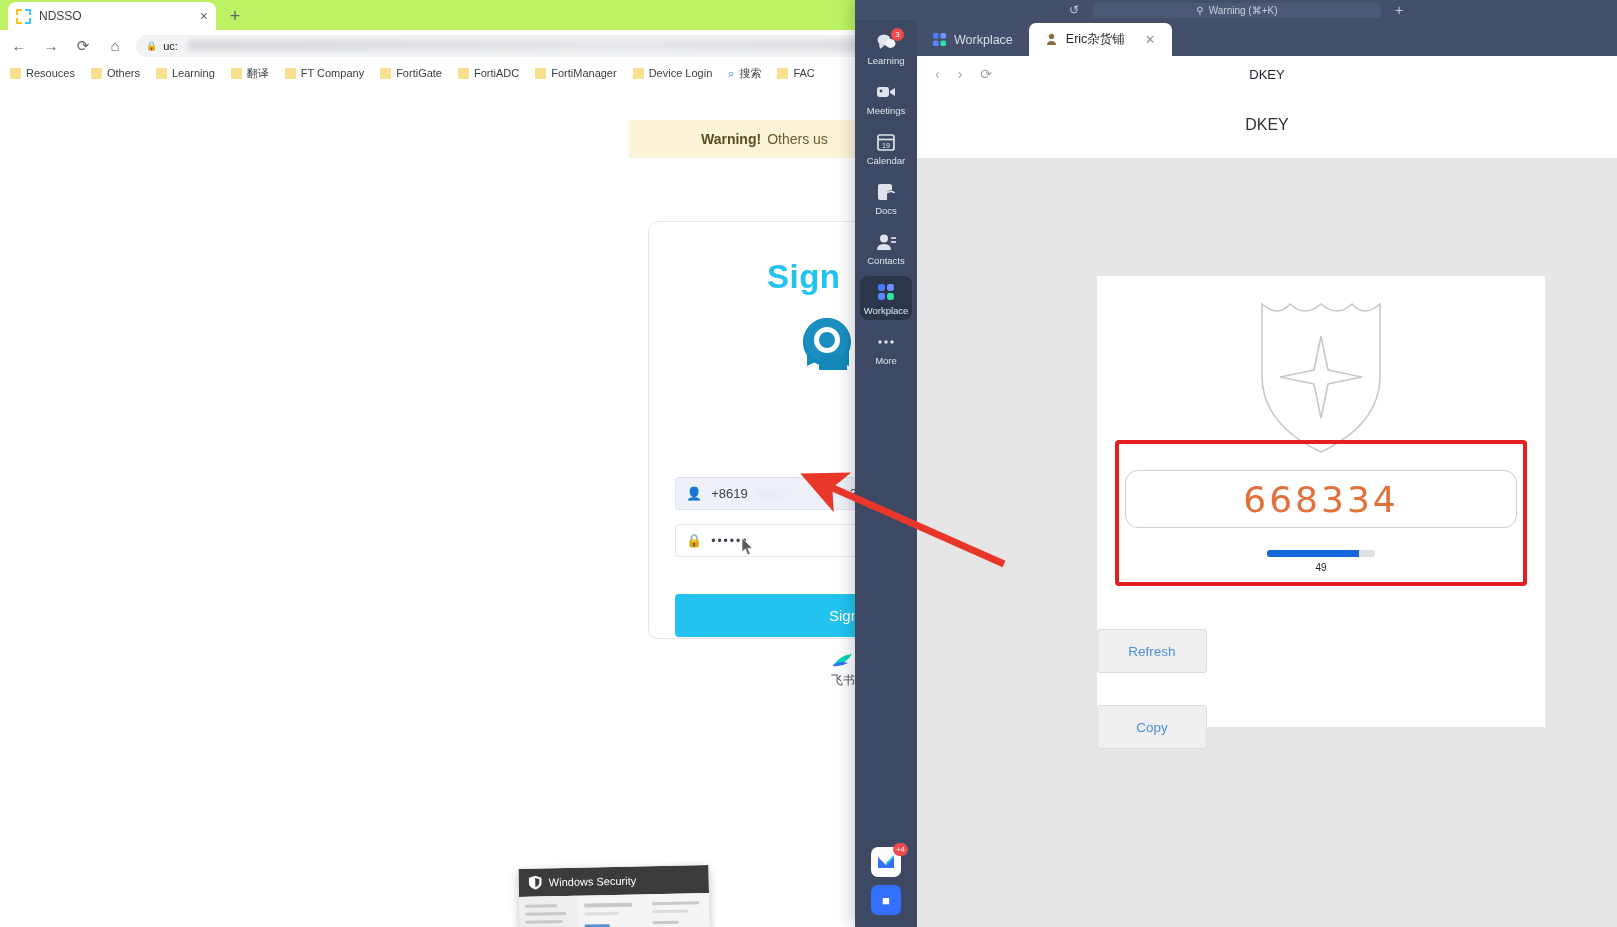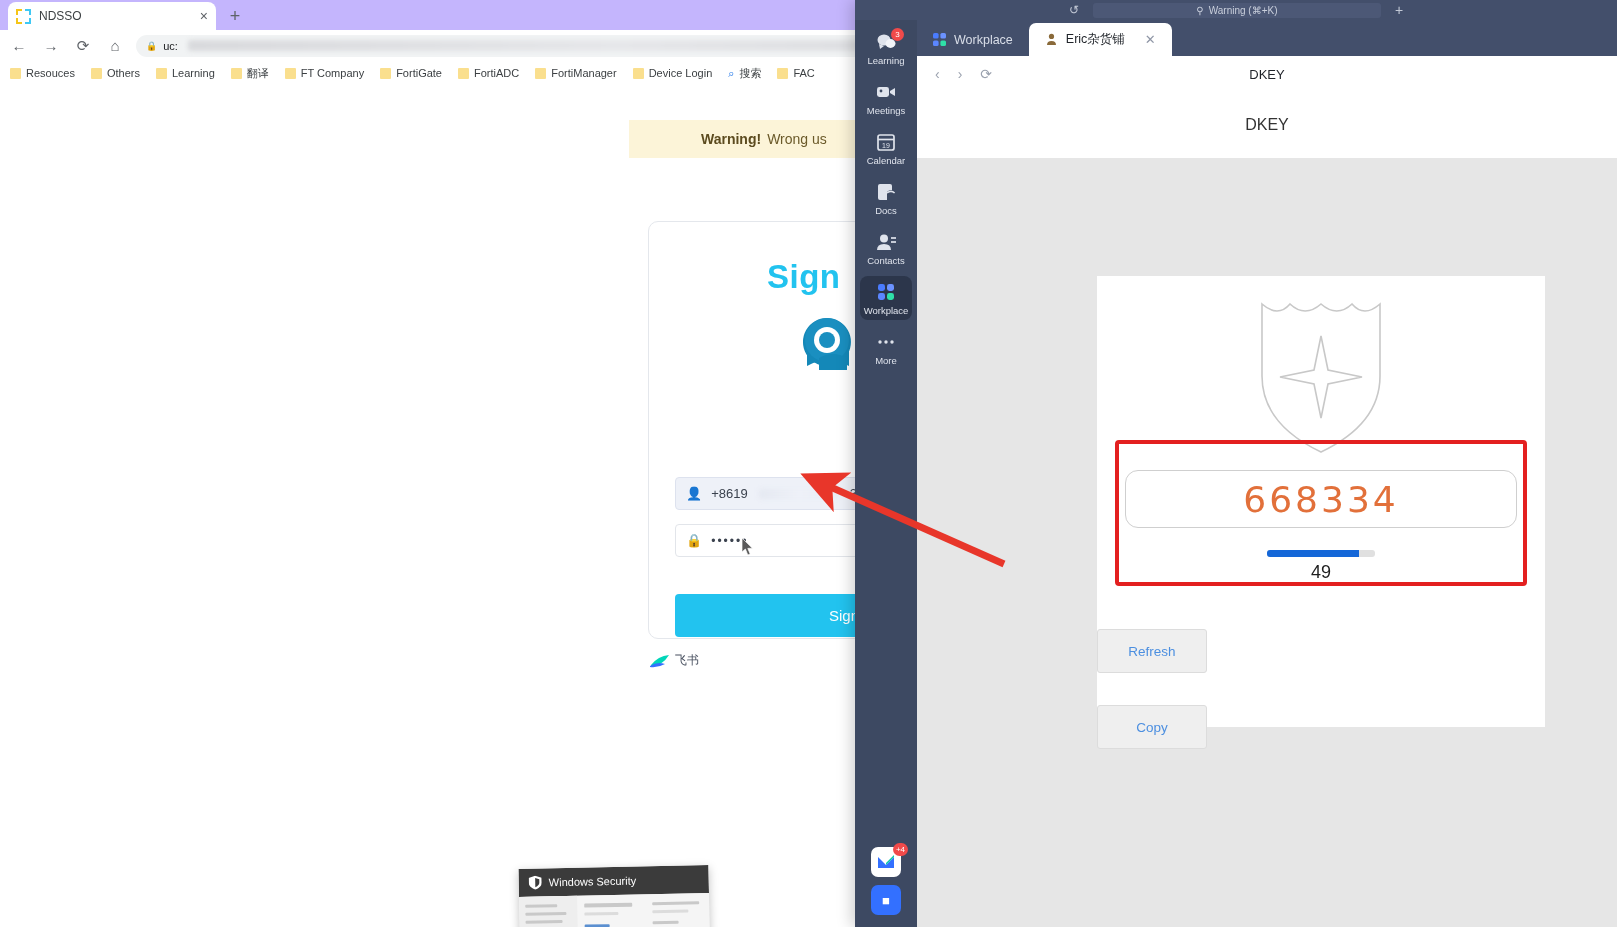--- a/index.html
+++ b/index.html
@@ -9,21 +9,21 @@
     font-family: "Liberation Sans", sans-serif;
     background: #ffffff;
   }
   #root { position: relative; width: 1617px; height: 927px; }
 
   
   .browser { position: absolute; inset: 0; background: #ffffff; }
 
   .chrome-tabstrip {
     position: absolute; top: 0; left: 0; right: 0; height: 30px;
-    background: #c4b5fd;
+    background: #bef264;
   }
   .tab {
     position: absolute; left: 8px; top: 2px; width: 208px; height: 28px;
     background: #ffffff; border-radius: 8px 8px 0 0;
     display: flex; align-items: center; padding: 0 8px; gap: 8px;
   }
   .tab-favicon { width: 15px; height: 15px; position: relative; flex: none; }
   .tab-favicon span {
     position: absolute; width: 6px; height: 6px; border: 2px solid #f5c518;
   }
@@ -114,21 +114,21 @@
     border-radius: 50%; background: #ef4444;
   }
   .signin-btn {
     position: absolute; left: 26px; top: 372px; width: 338px; height: 43px;
     background: #22c3ef; border: none; border-radius: 4px;
     color: #ffffff; font-size: 15px; font-family: "Liberation Sans", sans-serif;
     cursor: pointer;
   }
   .card-footer {
     position: absolute; left: 0; right: 0; top: 430px;
-    display: flex; flex-direction: row; align-items: center; gap: 4px;
+    display: flex; flex-direction: column; align-items: center; gap: 4px;
   }
   .lark-mark { width: 22px; height: 16px; }
   .lark-text { font-size: 12px; color: #4a5261; white-space: nowrap; }
 
   
   .cursor-arrow {
     position: absolute; left: 742px; top: 453px; width: 12px; height: 18px;
     z-index: 30; pointer-events: none;
   }
 
@@ -231,21 +231,21 @@
     font-family: "DejaVu Sans", sans-serif; font-size: 36px; color: #e2703a;
     letter-spacing: 3px;
   }
   .progress-wrap {
     position: absolute; left: 50%; transform: translateX(-50%); top: 274px;
     width: 108px;
   }
   .progress-bar { height: 7px; border-radius: 3px; background: #e0e0e0; overflow: hidden; }
   .progress-fill { height: 100%; background: #1467d8; }
   .countdown {
-    margin-top: 5px; text-align: center; font-size: 18px; color: #1f1f1f;
+    margin-top: 5px; text-align: center; font-size: 10px; color: #1f1f1f;
   }
   .redbox {
     position: absolute; left: 18px; top: 164px; width: 412px; height: 146px;
     border: 4px solid #e32020; border-radius: 4px; pointer-events: none;
   }
   .dk-btns {
     position: absolute; left: 0; right: 0; top: 353px;
     display: flex; justify-content: center; gap: 32px; flex-direction: column;
   }
   .dk-btn {
@@ -336,21 +336,21 @@
         <div class="bm">
           <span class="bm-folder"></span>
           <span>FAC</span>
         </div>
       </div>
 
     <div class="page-area">
 
       <div class="warn-banner">
         <b>Warning!</b>
-        <span>Wrong us</span>
+        <span>Others us</span>
       </div>
 
       <div class="login-card">
         <div class="login-title">Sign</div>
 
         <svg class="login-logo" viewBox="0 0 56 56">
           <path d="M28 4 A24 24 0 1 1 27.9 4 Z M8 30 Q28 18 50 30 L50 52 Q28 40 8 52 Z" fill="#1488b8"></path>
           <circle cx="28" cy="26" r="22" fill="#1a8fc0"></circle>
           <circle cx="28" cy="26" r="13" fill="#ffffff"></circle>
           <circle cx="28" cy="26" r="8" fill="#1a8fc0"></circle>

